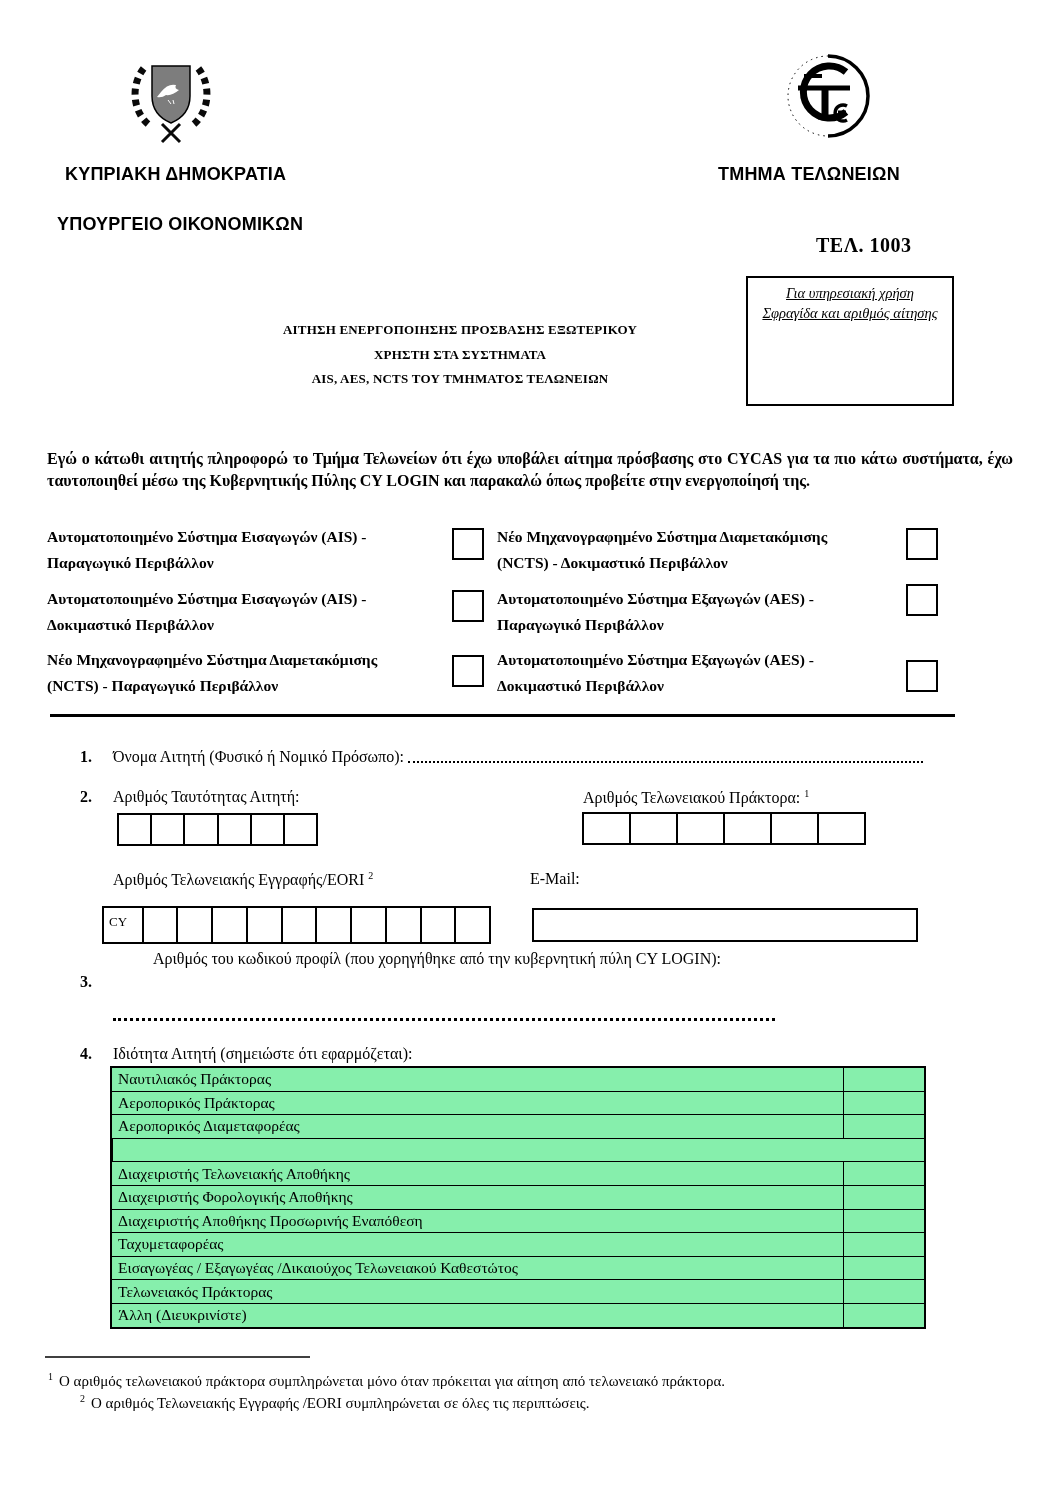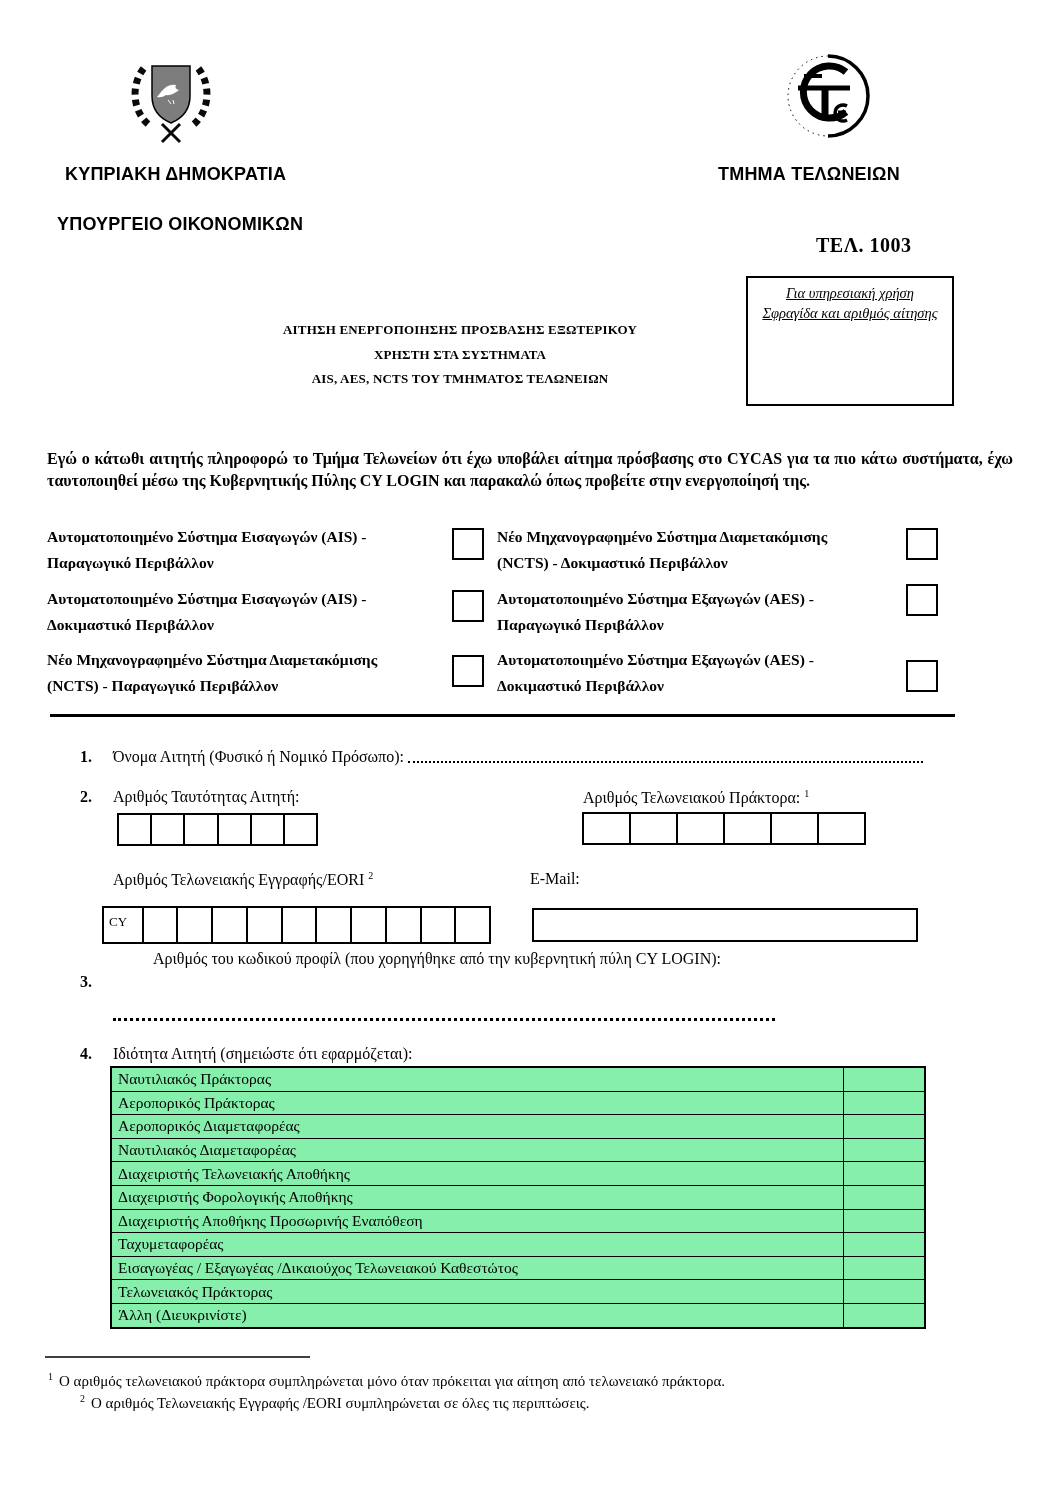--- a/index.html
+++ b/index.html
@@ -210,21 +210,20 @@
       </div>
     <div class="role-row">
         <div class="role-label">Αεροπορικός Πράκτορας</div>
         <div class="role-check"></div>
       </div>
     <div class="role-row">
         <div class="role-label">Αεροπορικός Διαμεταφορέας</div>
         <div class="role-check"></div>
       </div>
     <div class="role-row">
-        <div class="role-label">Ναυτιλιακός Διαμεταφορέας</div>
         <div class="role-check"></div>
       </div>
     <div class="role-row">
         <div class="role-label">Διαχειριστής Τελωνειακής Αποθήκης</div>
         <div class="role-check"></div>
       </div>
     <div class="role-row">
         <div class="role-label">Διαχειριστής Φορολογικής Αποθήκης</div>
         <div class="role-check"></div>
       </div>

